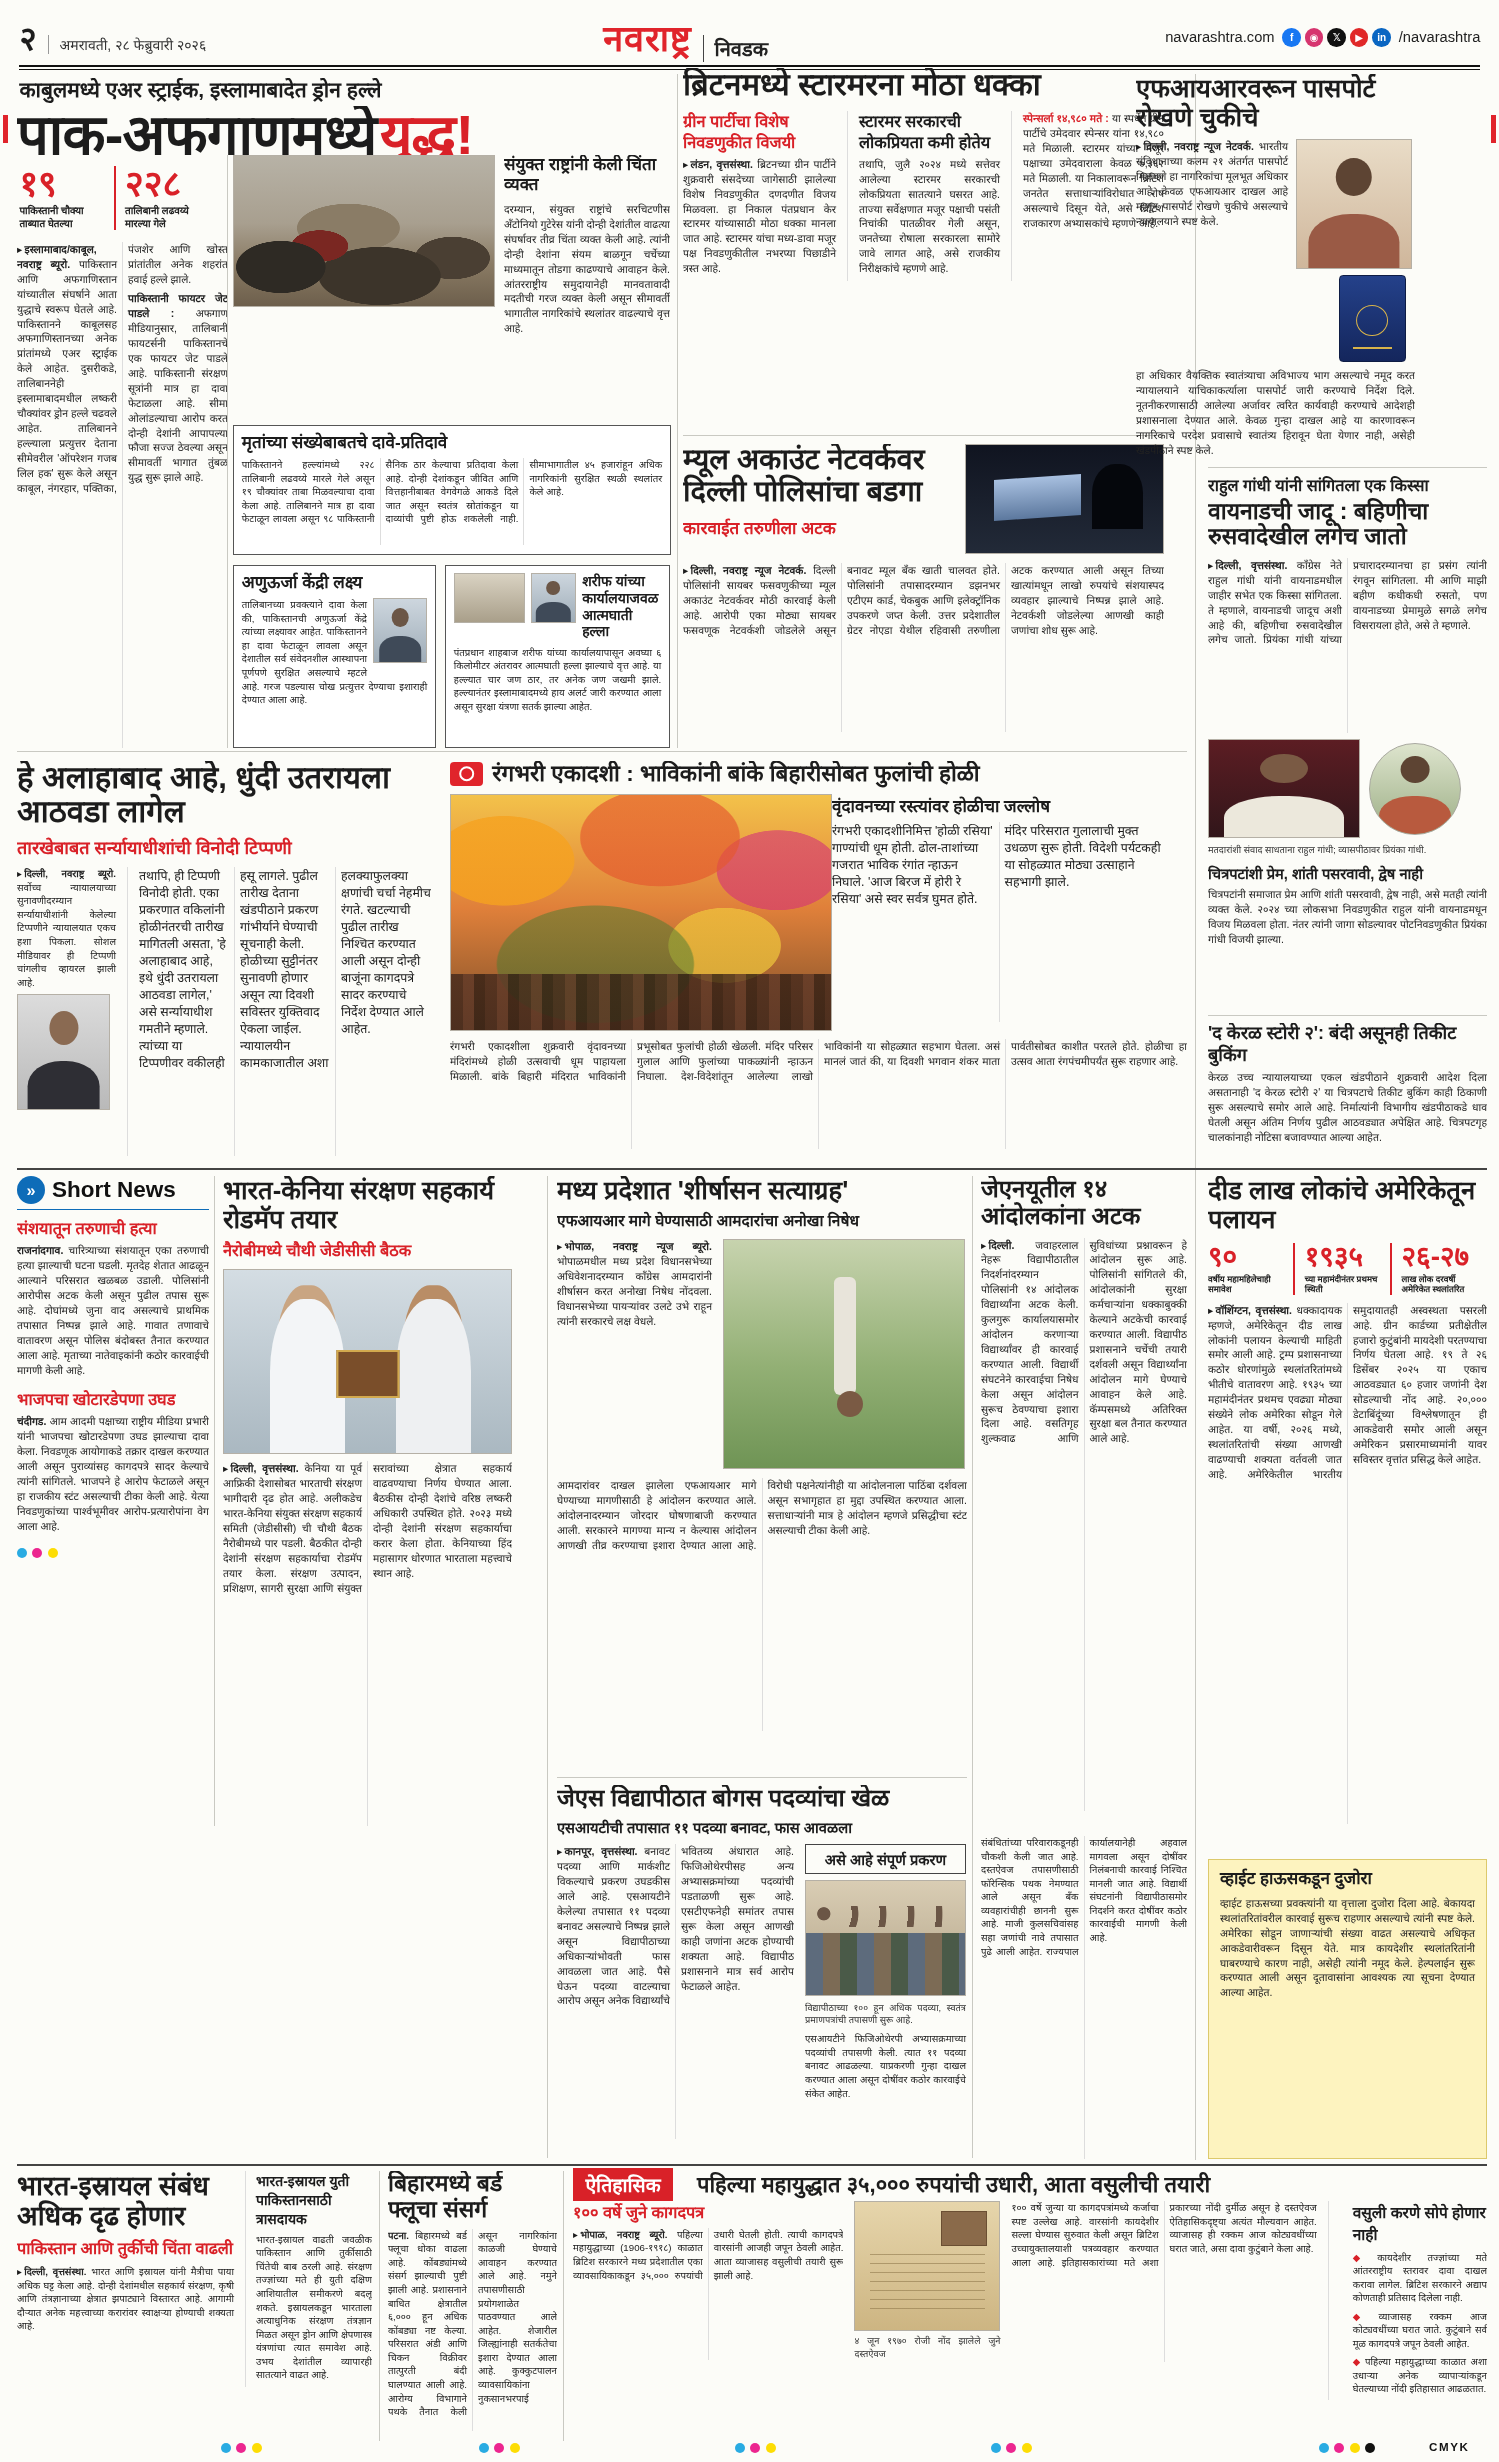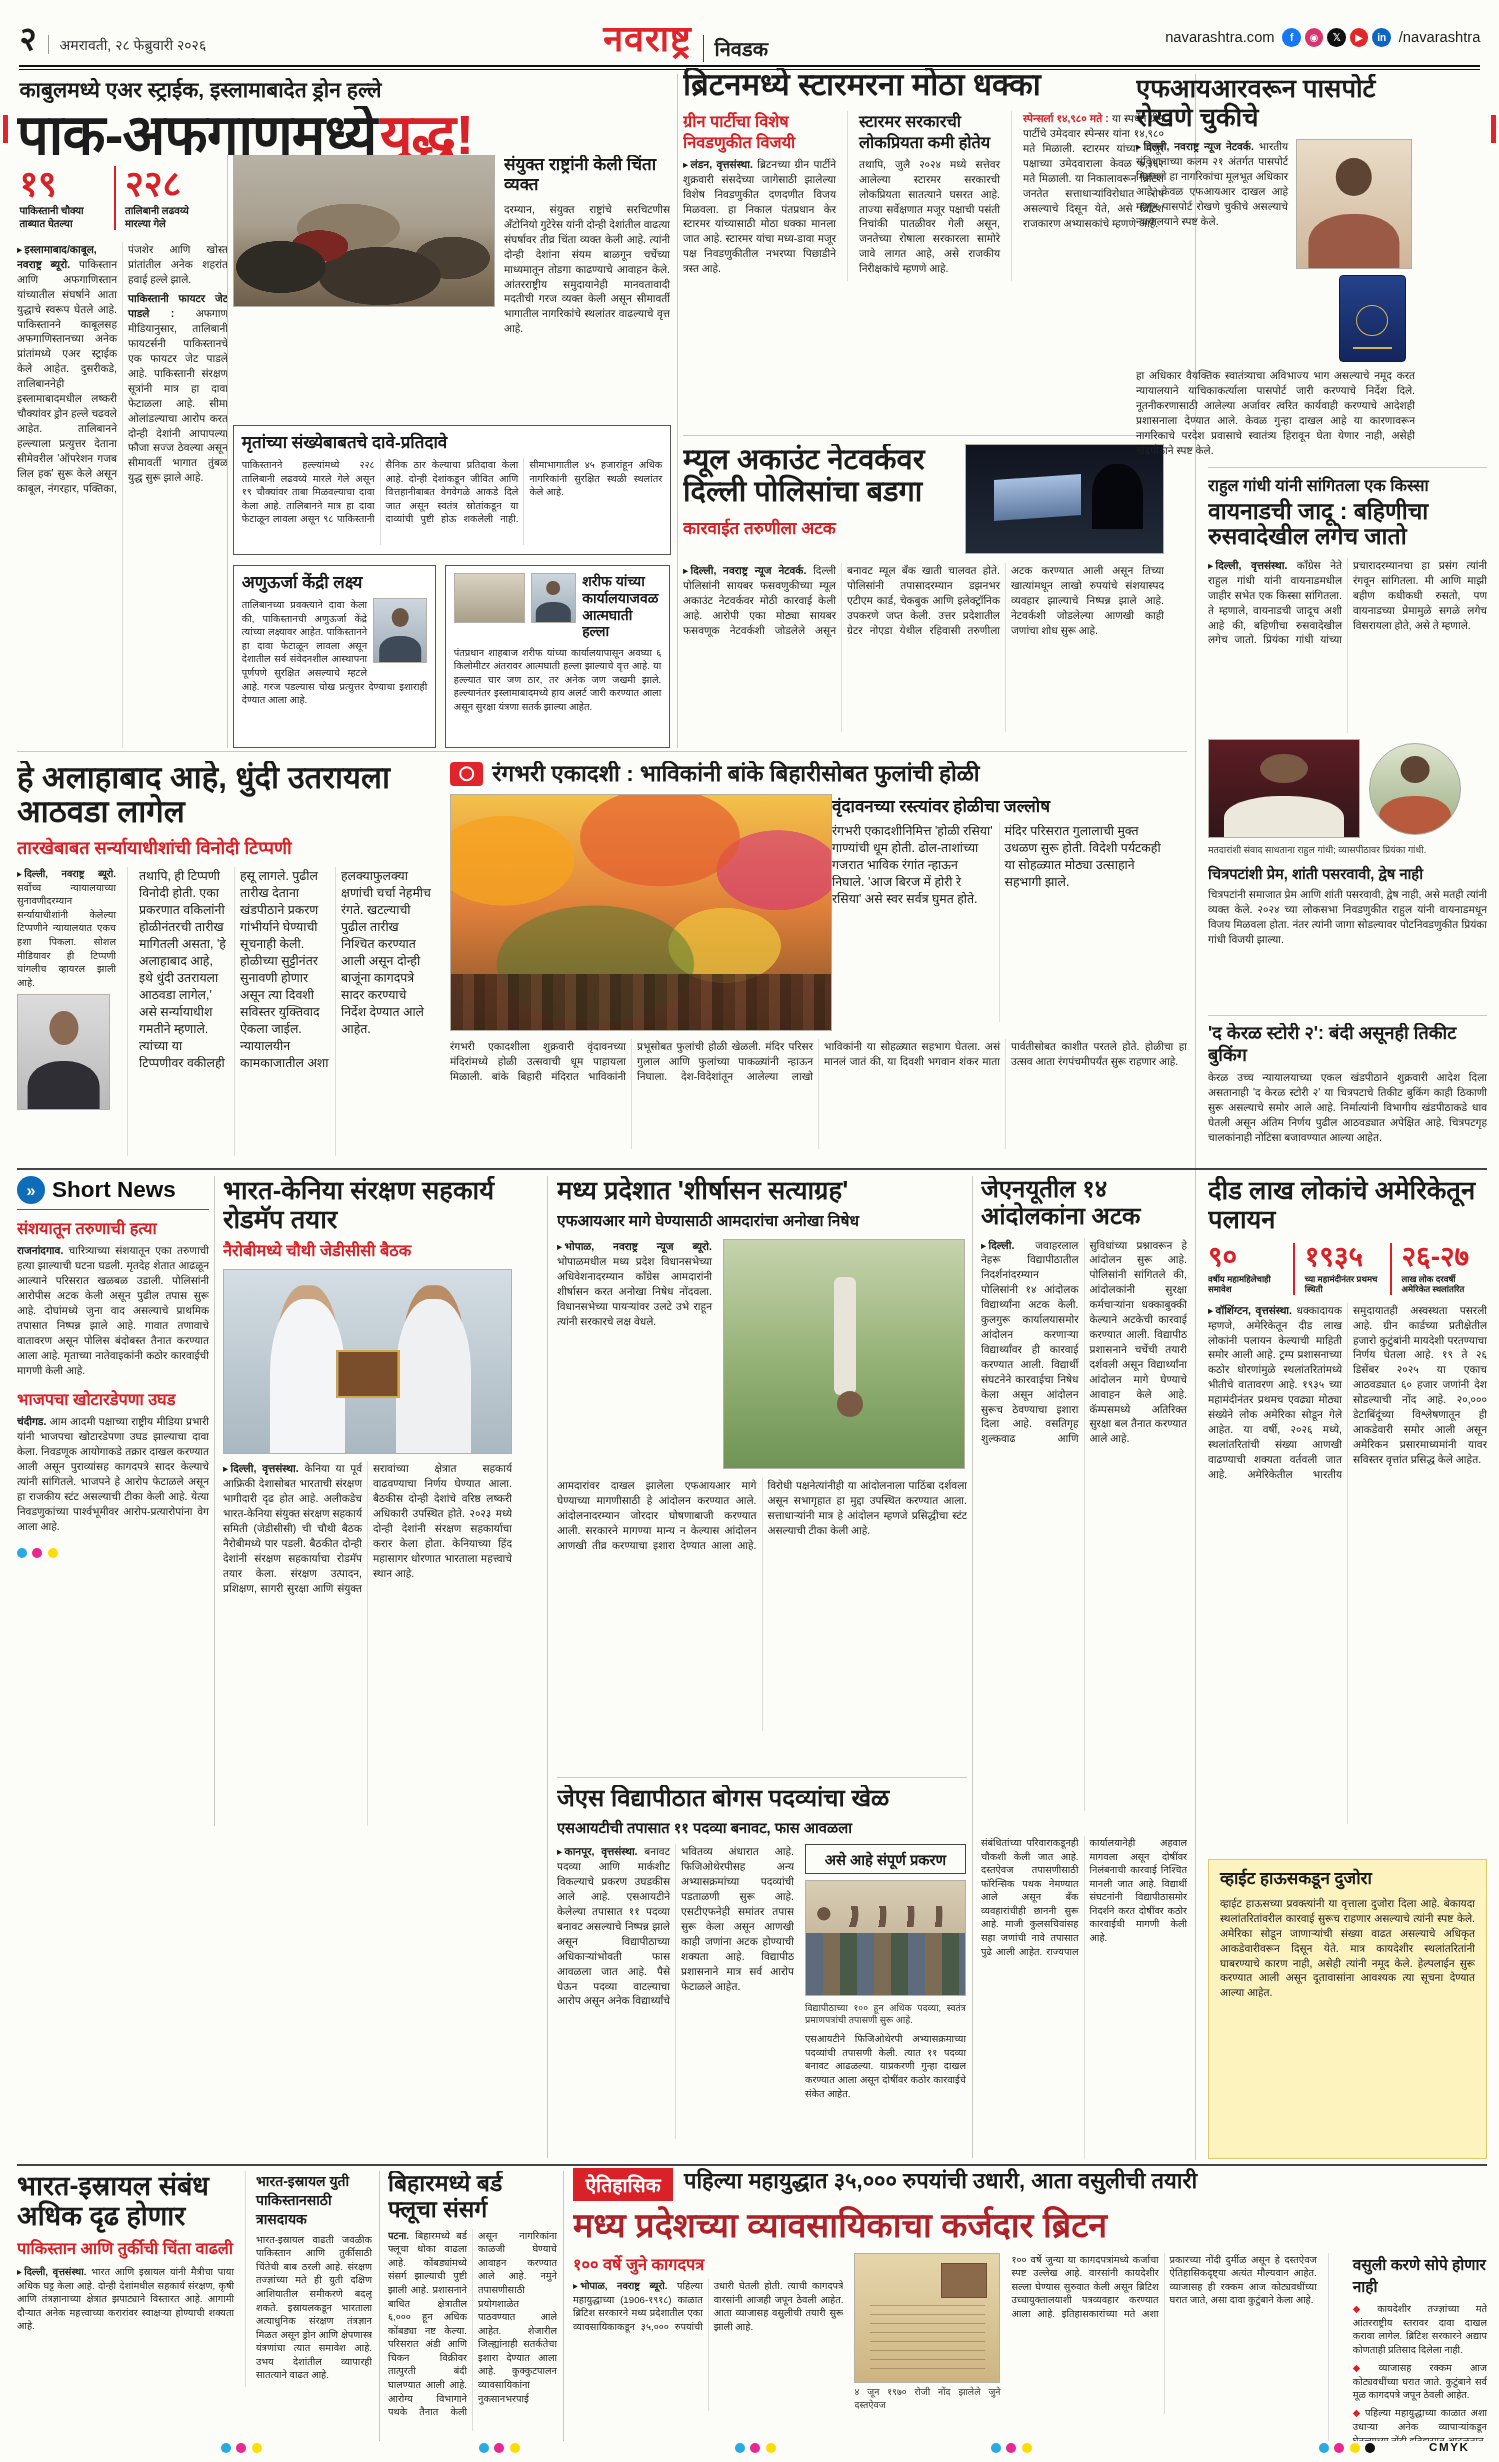--- a/index.html
+++ b/index.html
@@ -458,25 +458,24 @@
     <div class="h-lg" style="font-size:23px">बिहारमध्ये बर्ड फ्लूचा संसर्ग</div>
     <div class="cols2 ov" style="margin-top:6.2px;height:202px">
       <p class="body-sm"><span class="byline">पटना.</span>
         <span>बिहारमध्ये बर्ड फ्लूचा धोका वाढला आहे. कोंबड्यांमध्ये संसर्ग झाल्याची पुष्टी झाली आहे. प्रशासनाने बाधित क्षेत्रातील ६,००० हून अधिक कोंबड्या नष्ट केल्या. परिसरात अंडी आणि चिकन विक्रीवर तात्पुरती बंदी घालण्यात आली आहे. आरोग्य विभागाने पथके तैनात केली असून नागरिकांना काळजी घेण्याचे आवाहन करण्यात आले आहे. नमुने तपासणीसाठी प्रयोगशाळेत पाठवण्यात आले आहेत. शेजारील जिल्ह्यांनाही सतर्कतेचा इशारा देण्यात आला आहे. कुक्कुटपालन व्यावसायिकांना नुकसानभरपाई देण्याची घोषणा करण्यात आली आहे.</span></p>
     </div>
   </div>
 
   <div class="abs vrule" style="left:563px;top:2171px;height:270px"></div>
 
   <div class="abs ov" style="left:573px;top:2168px;width:914px;height:273px">
-    <div style="display:flex;gap:11px">
+    <div style="display:flex;align-items:center;gap:24px">
       <span class="tag-red">ऐतिहासिक</span>
       <span class="h-md" style="font-size:22px">पहिल्या महायुद्धात ३५,००० रुपयांची उधारी, आता वसुलीची तयारी</span>
     </div>
-    <div class="h-xl maroon" style="font-size:34px;margin:6.2px 0 7.8px">मध्य प्रदेशच्या व्यावसायिकाचा कर्जदार ब्रिटन</div>
     <div style="display:flex;gap:11px">
       <div style="width:272px">
         <div class="sub-red" style="font-size:16.3px;margin-bottom:4.7px">१०० वर्षे जुने कागदपत्र</div>
         <div class="cols2 ov" style="height:132px">
           <p class="body-sm"><span class="mark">▸</span><span class="byline">भोपाळ, नवराष्ट्र ब्यूरो.</span>
             <span>पहिल्या महायुद्धाच्या (1906-१९१८) काळात ब्रिटिश सरकारने मध्य प्रदेशातील एका व्यावसायिकाकडून ३५,००० रुपयांची उधारी घेतली होती. त्याची कागदपत्रे वारसांनी आजही जपून ठेवली आहेत. आता व्याजासह वसुलीची तयारी सुरू झाली आहे.</span></p>
         </div>
       </div>
       <div style="width:146px">
         <div class="photo photo-doc" style="width:146px;height:130px"></div>

